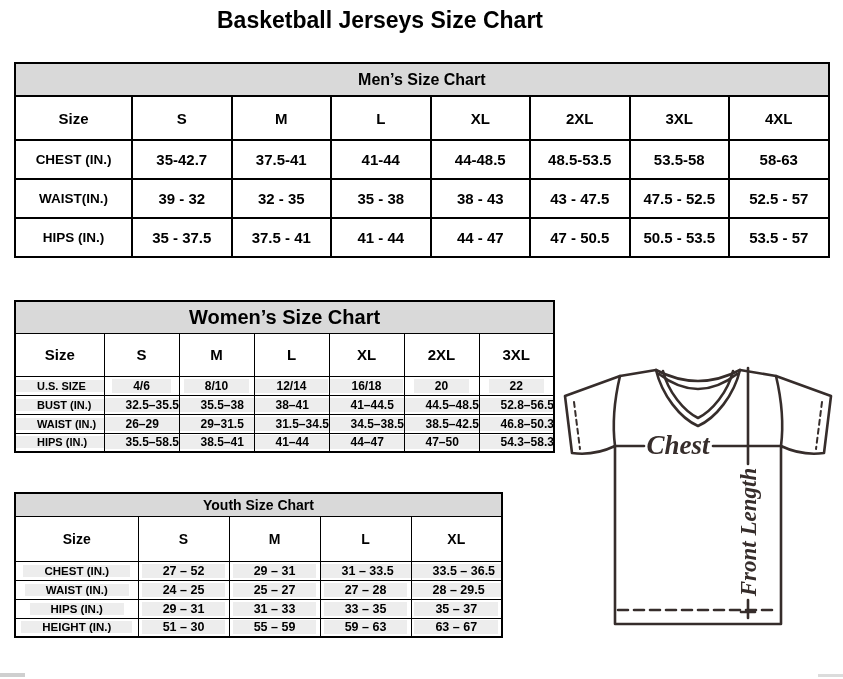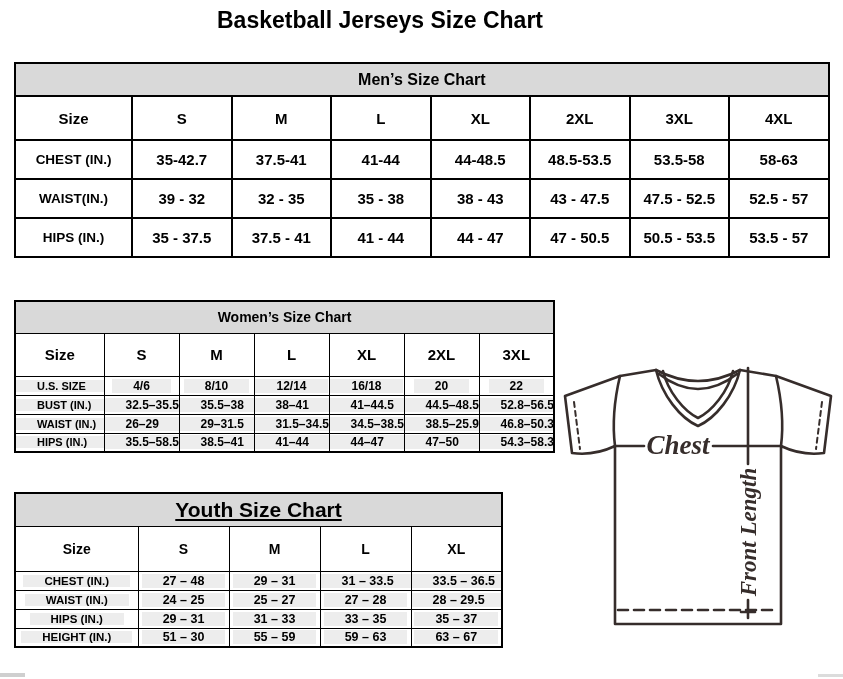--- a/index.html
+++ b/index.html
@@ -26,28 +26,28 @@
   
   .mens { left:14px; top:62px; width:814px; border:2px solid #000; }
   .mens th, .mens td { border-width:2px; }
   .mens .ttitle { height:33px; }
   .mens .cols th { height:44px; font-size:15px; }
   .mens tbody td { height:39px; font-size:15px; }
   .mens .rowlabel { font-size:13.5px; }
 
   
   .womens { left:14px; top:300px; width:539px; border:2px solid #000; }
-  .womens .ttitle { height:32px; font-size:14px; }
+  .womens .ttitle { height:32px; font-size:20px; }
   .womens .cols th { height:43px; font-size:15px; }
   .womens tbody td { height:19px; font-size:12px; }
   .womens .rowlabel { font-size:11px; }
 
   
   .youth { left:14px; top:492px; width:488px; border:2px solid #000; }
-  .youth .ttitle { height:33px; font-size:21px;text-decoration:underline; }
+  .youth .ttitle { height:23px; font-size:14px; }
   .youth .cols th { height:45px; font-size:14px; }
   .youth tbody td { height:19px; font-size:12.5px; }
   .youth .rowlabel { font-size:11.5px; }
 
   .hl { background:#ededed; padding:0 21px; }
 
   
   .jersey { position:absolute; left:556px; top:362px; width:284px; height:266px; }
   .jersey text { font-family:"Liberation Serif", serif; font-style:italic; font-weight:bold; }
 
@@ -151,21 +151,21 @@
       <td><span class="hl">41–44.5</span></td>
       <td><span class="hl">44.5–48.5</span></td>
       <td><span class="hl">52.8–56.5</span></td>
     </tr>
     <tr>
       <td class="rowlabel"><span class="hl">WAIST (IN.)</span></td>
       <td><span class="hl">26–29</span></td>
       <td><span class="hl">29–31.5</span></td>
       <td><span class="hl">31.5–34.5</span></td>
       <td><span class="hl">34.5–38.5</span></td>
-      <td><span class="hl">38.5–25.9</span></td>
+      <td><span class="hl">38.5–42.5</span></td>
       <td><span class="hl">46.8–50.3</span></td>
     </tr>
     <tr>
       <td class="rowlabel"><span class="hl">HIPS (IN.)</span></td>
       <td><span class="hl">35.5–58.5</span></td>
       <td><span class="hl">38.5–41</span></td>
       <td><span class="hl">41–44</span></td>
       <td><span class="hl">44–47</span></td>
       <td><span class="hl">47–50</span></td>
       <td><span class="hl">54.3–58.3</span></td>
@@ -186,21 +186,21 @@
       <th>Size</th>
       <th>S</th>
       <th>M</th>
       <th>L</th>
       <th>XL</th>
     </tr>
   </thead>
   <tbody>
     <tr>
       <td class="rowlabel"><span class="hl">CHEST (IN.)</span></td>
-      <td><span class="hl">27 – 48</span></td>
+      <td><span class="hl">27 – 52</span></td>
       <td><span class="hl">29 – 31</span></td>
       <td><span class="hl">31 – 33.5</span></td>
       <td><span class="hl">33.5 – 36.5</span></td>
     </tr>
     <tr>
       <td class="rowlabel"><span class="hl">WAIST (IN.)</span></td>
       <td><span class="hl">24 – 25</span></td>
       <td><span class="hl">25 – 27</span></td>
       <td><span class="hl">27 – 28</span></td>
       <td><span class="hl">28 – 29.5</span></td>

